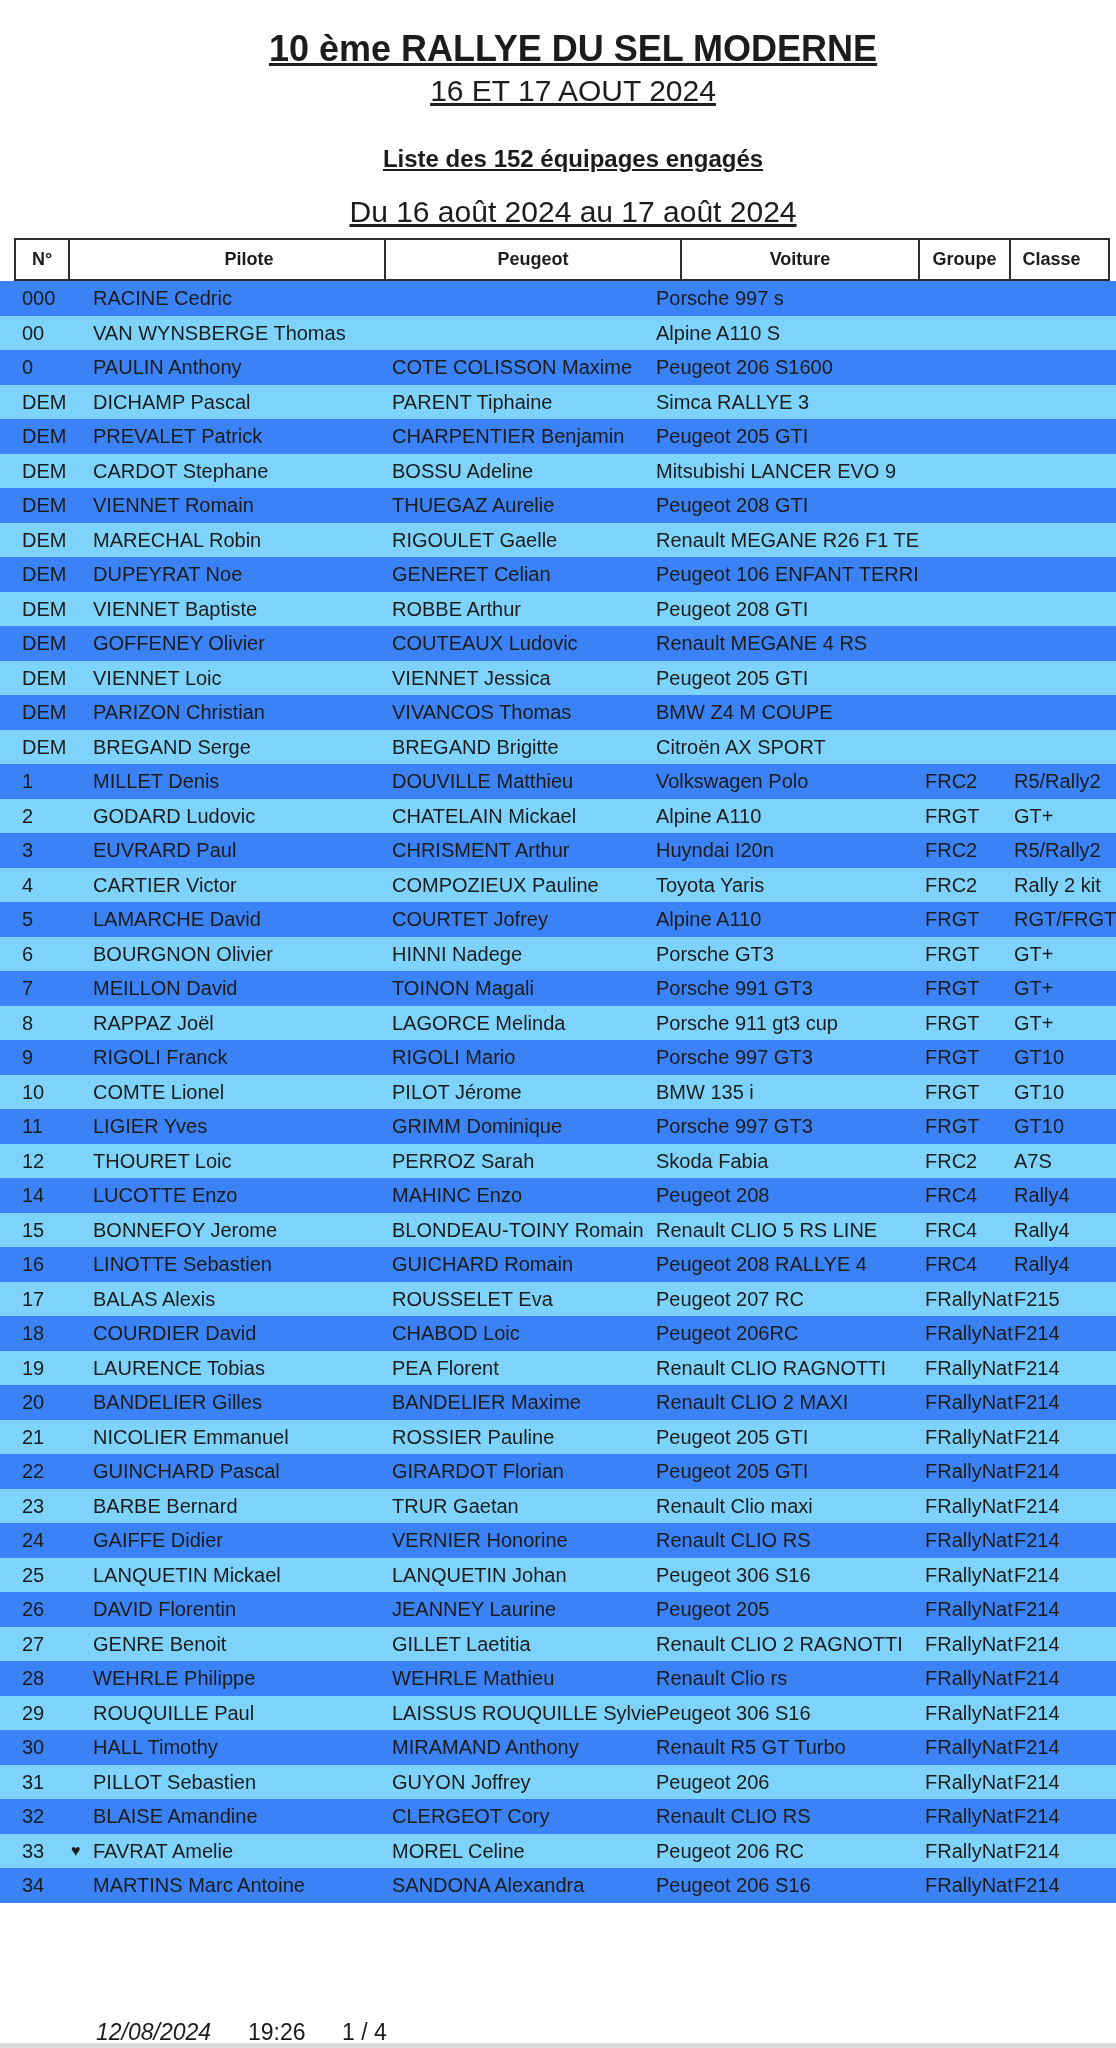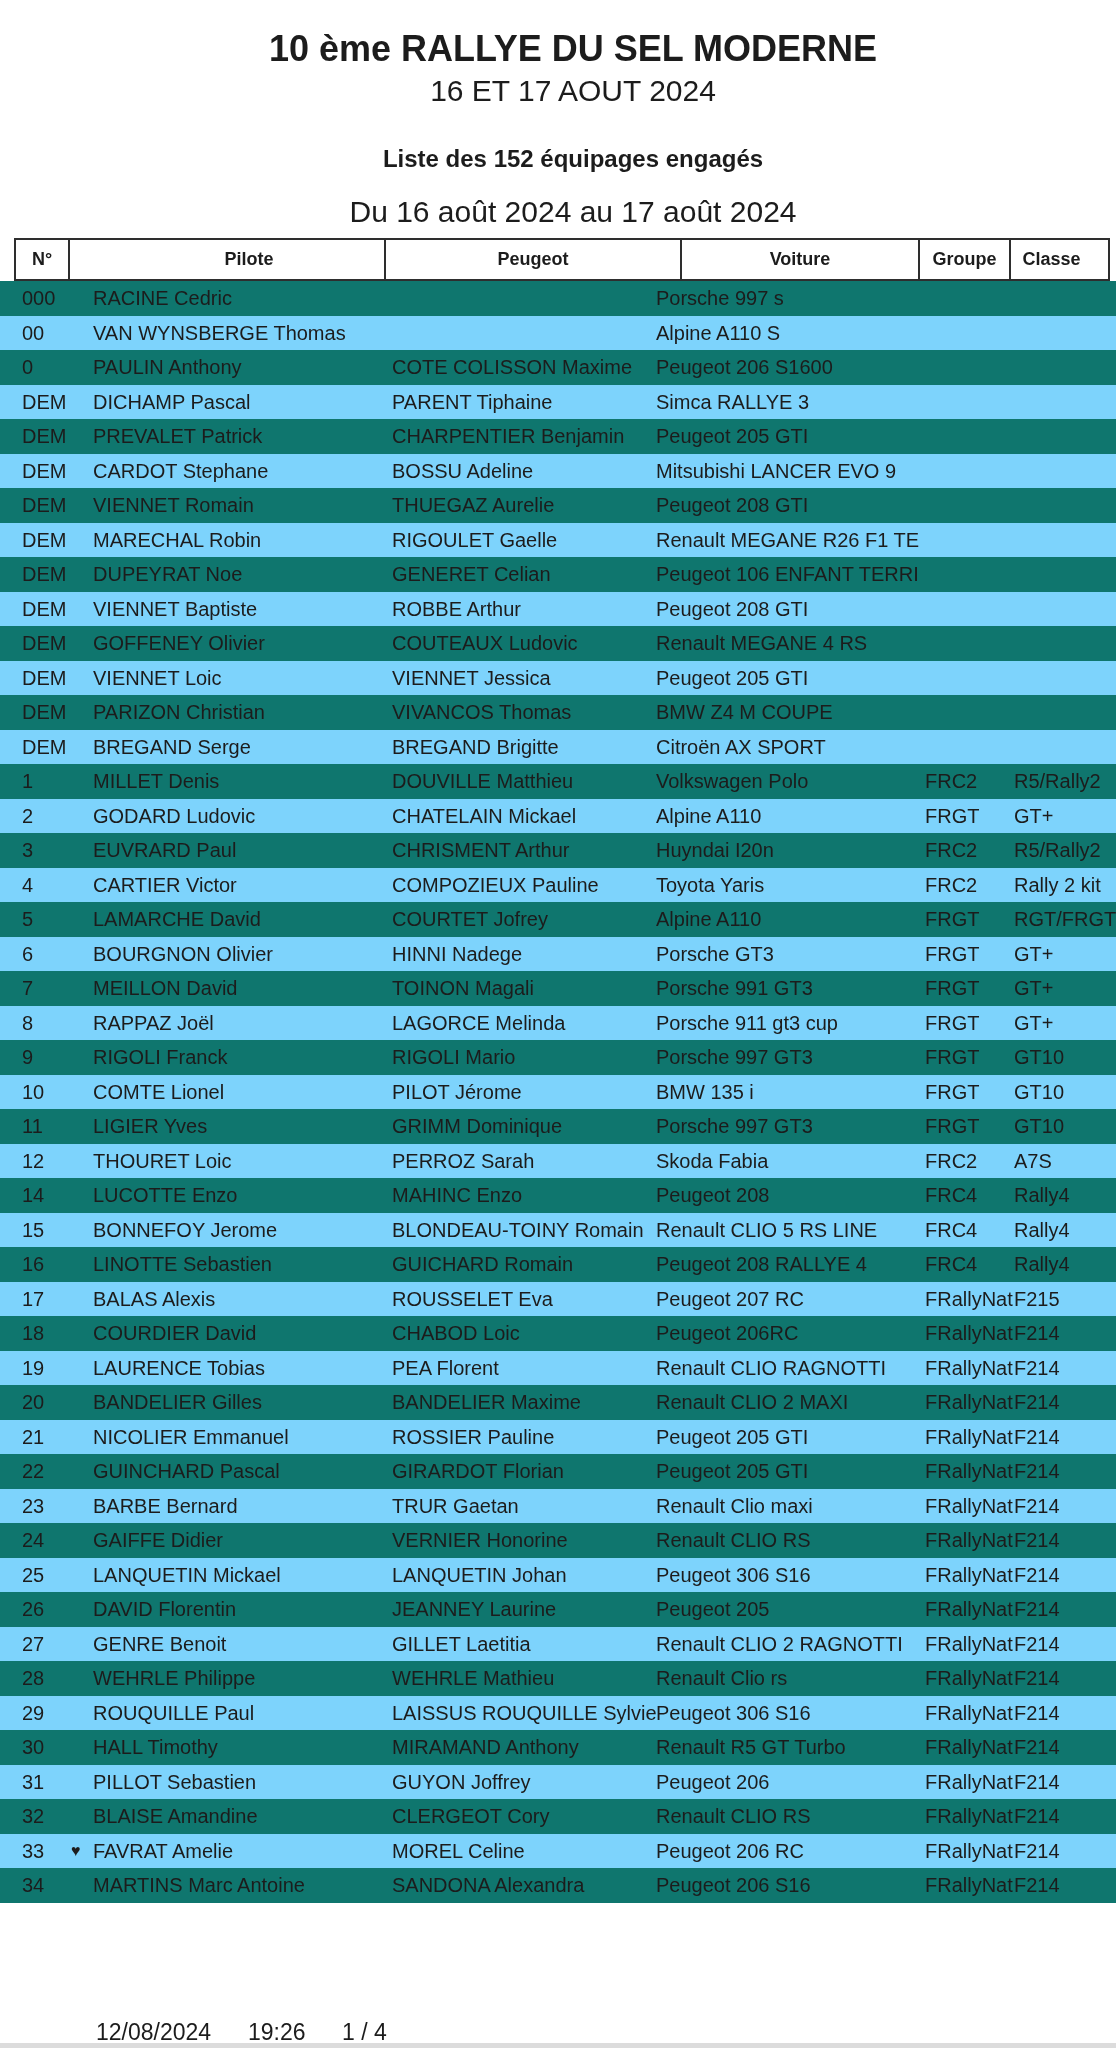--- a/index.html
+++ b/index.html
@@ -3,52 +3,52 @@
 <meta charset="utf-8">
 <style>
   * { margin:0; padding:0; box-sizing:border-box; }
   html,body { background:#ffffff; }
   body { width:1116px; height:2048px; }
   .page {
     position:relative; width:1116px; height:2048px; overflow:hidden;
     background:#ffffff; color:#1c1c1c;
     font-family:"Liberation Sans", sans-serif;
   }
-  .heading { position:absolute; left:30px; width:1086px; text-align:center; white-space:nowrap; line-height:1; }
+  .heading { position:absolute; left:30px; width:1086px; text-align:center; white-space:nowrap; line-height:1;text-decoration:underline; }
   .h-title  { top:31px;  font-size:36px; font-weight:bold; }
   .h-date   { top:76px;  font-size:30px; font-weight:normal; }
   .h-list   { top:147px; font-size:24px; font-weight:bold; }
   .h-period { top:197px; font-size:30px; font-weight:normal; }
 
   .thead {
     position:absolute; left:14px; top:238px; width:1096px; height:43px;
     display:flex; border:2px solid #2e2e2e; background:#ffffff;
   }
   .th {
     display:flex; align-items:center; justify-content:center;
     font-size:18px; font-weight:bold; border-right:2px solid #2e2e2e;
     overflow:hidden; white-space:nowrap;
   }
   .th:last-child { border-right:none; }
   .th-0 { width:54px; } .th-1 { width:316px;padding-left:44px; } .th-2 { width:296px; }
   .th-3 { width:238px; } .th-4 { width:91px; } .th-5 { width:81px; }
 
   .rows { position:absolute; left:0; top:281px; width:1116px; }
-  .row { position:relative; height:34.5px; background:#0f766e; }
+  .row { position:relative; height:34.5px; background:#3b82f6; }
   .row.alt { background:#7dd3fc; }
   .cell {
     position:absolute; top:50%; transform:translateY(-50%);
     font-size:20px; white-space:nowrap; color:#1c1c1c;
   }
   .c-num { left:22px; } .c-pil { left:93px; } .c-cop { left:392px; }
   .c-voi { left:656px;text-align:right; } .c-grp { left:925px; } .c-cls { left:1014px; }
   .heart { position:absolute; left:71px; top:50%; transform:translateY(-50%); font-size:16px; }
 
   .footer-text { position:absolute; font-size:23px; white-space:nowrap; line-height:1; top:2021px; }
-  .f-date { left:96px; } .f-time { left:248px; } .f-page { left:342px; }
+  .f-date { left:96px;font-style:italic; } .f-time { left:248px; } .f-page { left:342px; }
   .bottom-strip { position:absolute; left:0; top:2043px; width:1116px; height:5px; background:#dcdcdc; }
 </style>
 </head>
 <body>
 
 <div class="page">
 
   <div class="heading h-title">10 ème RALLYE DU SEL MODERNE</div>
   <div class="heading h-date">16 ET 17 AOUT 2024</div>
   <div class="heading h-list">Liste des 152 équipages engagés</div>

